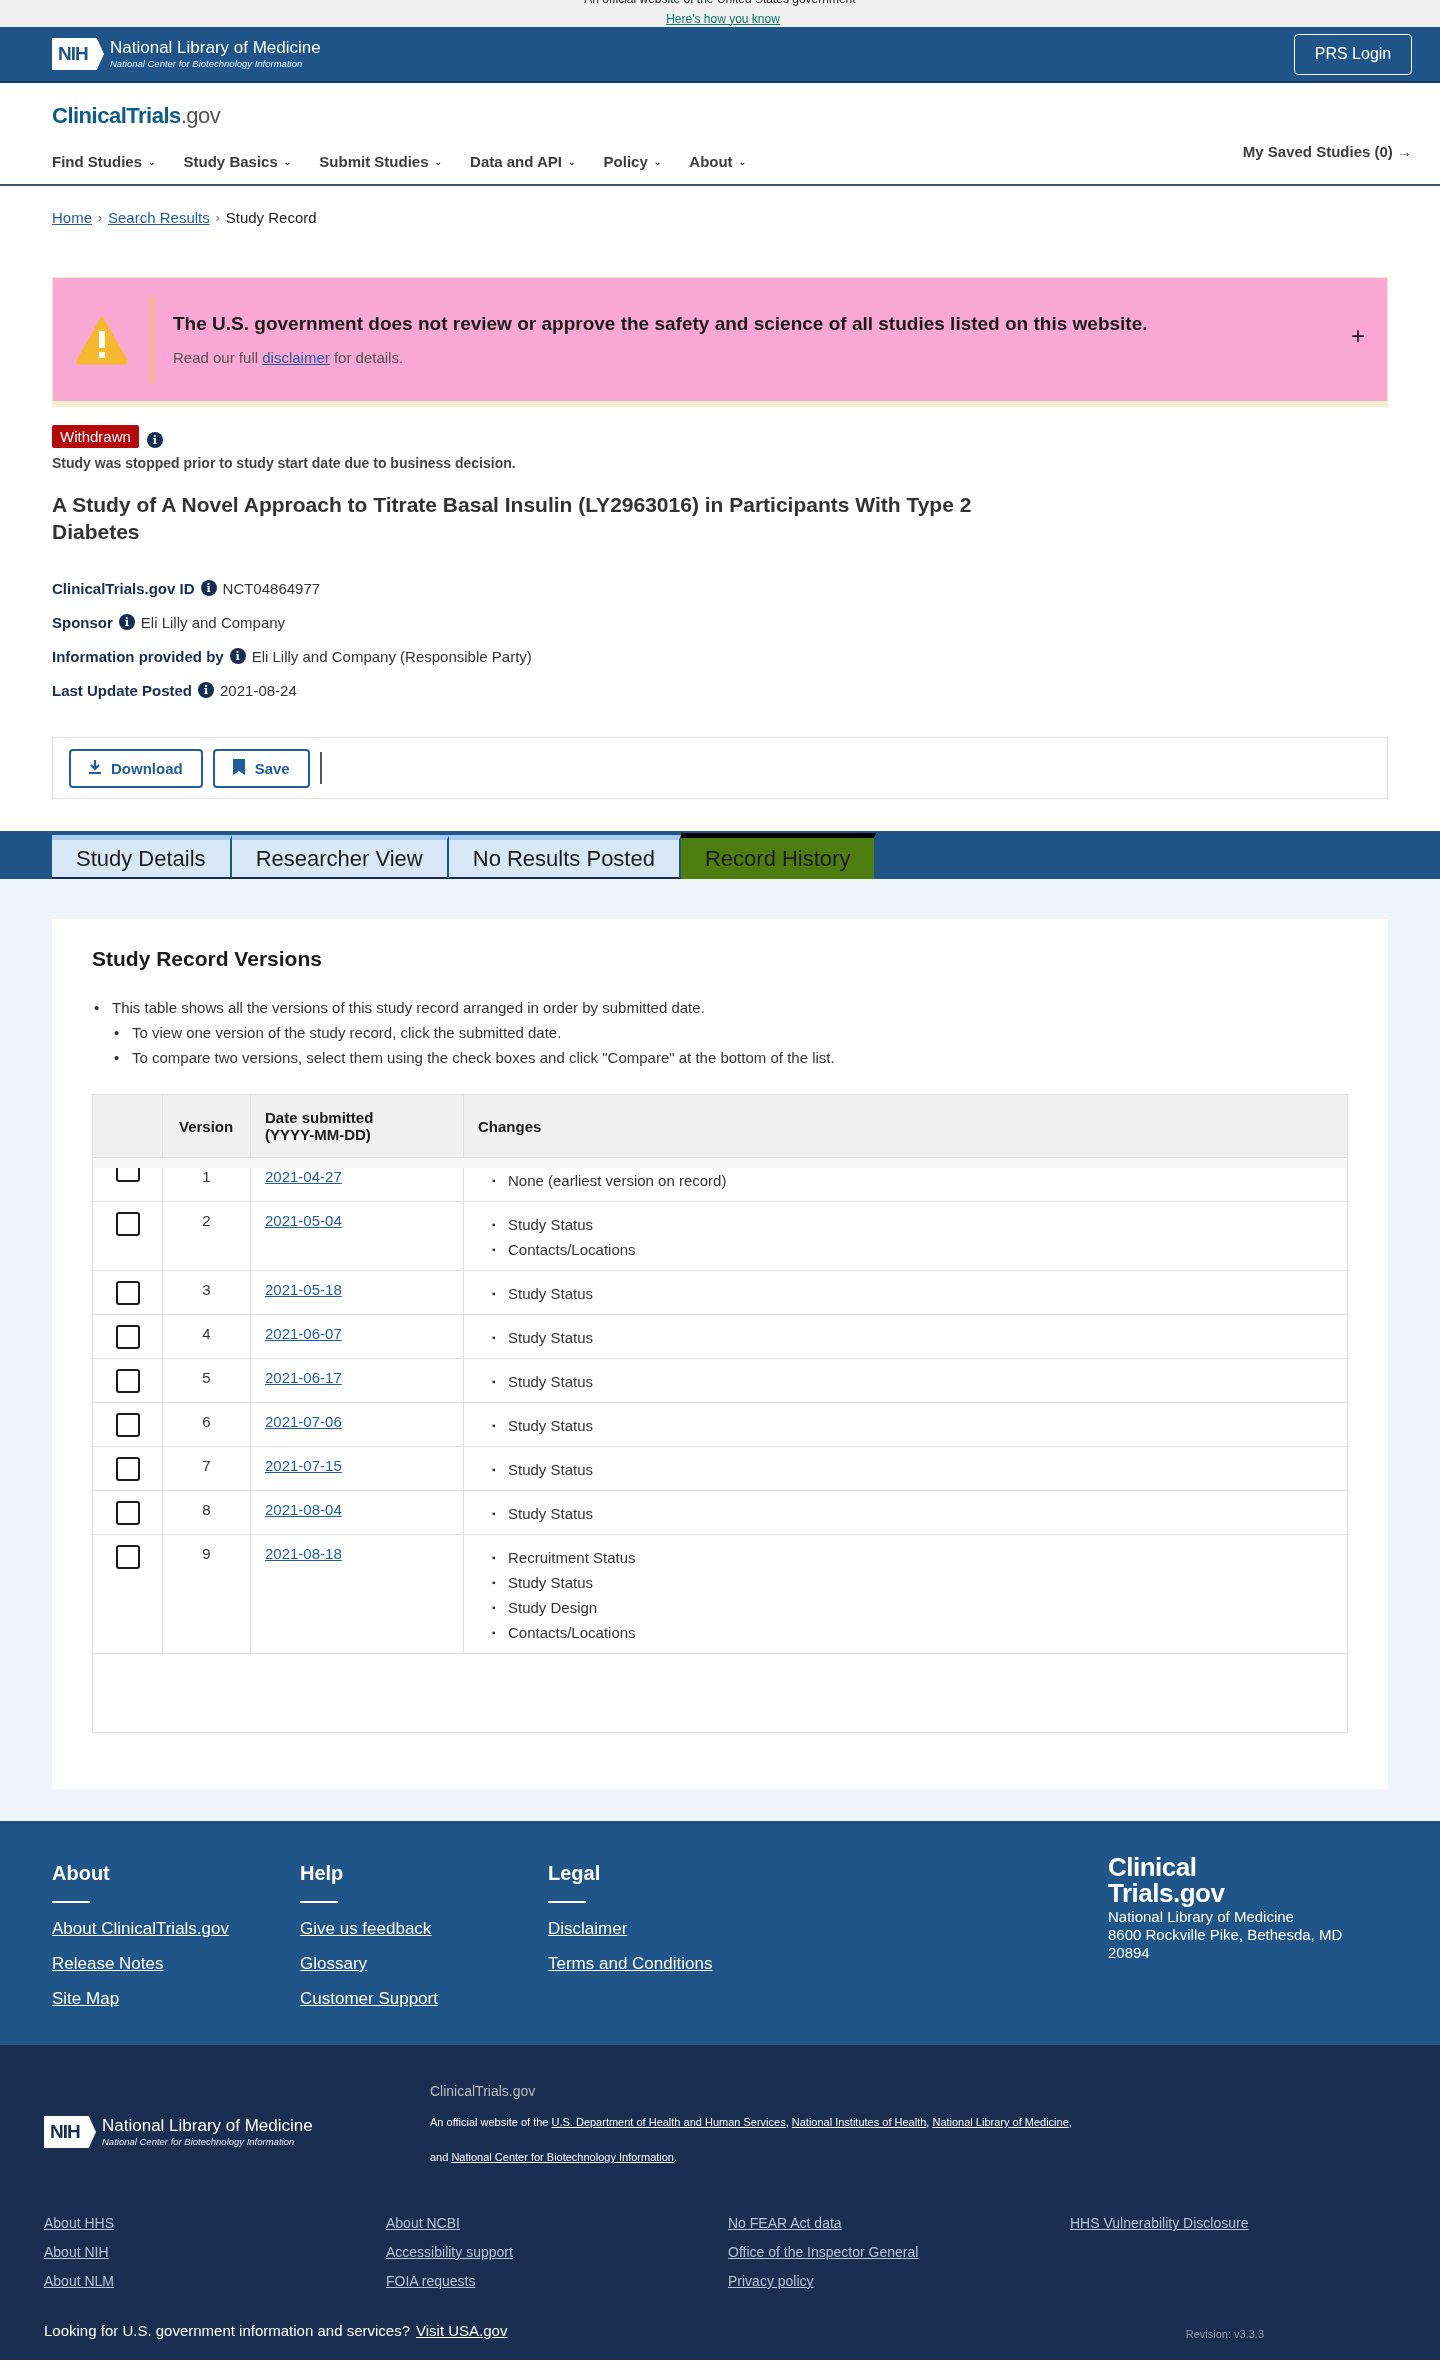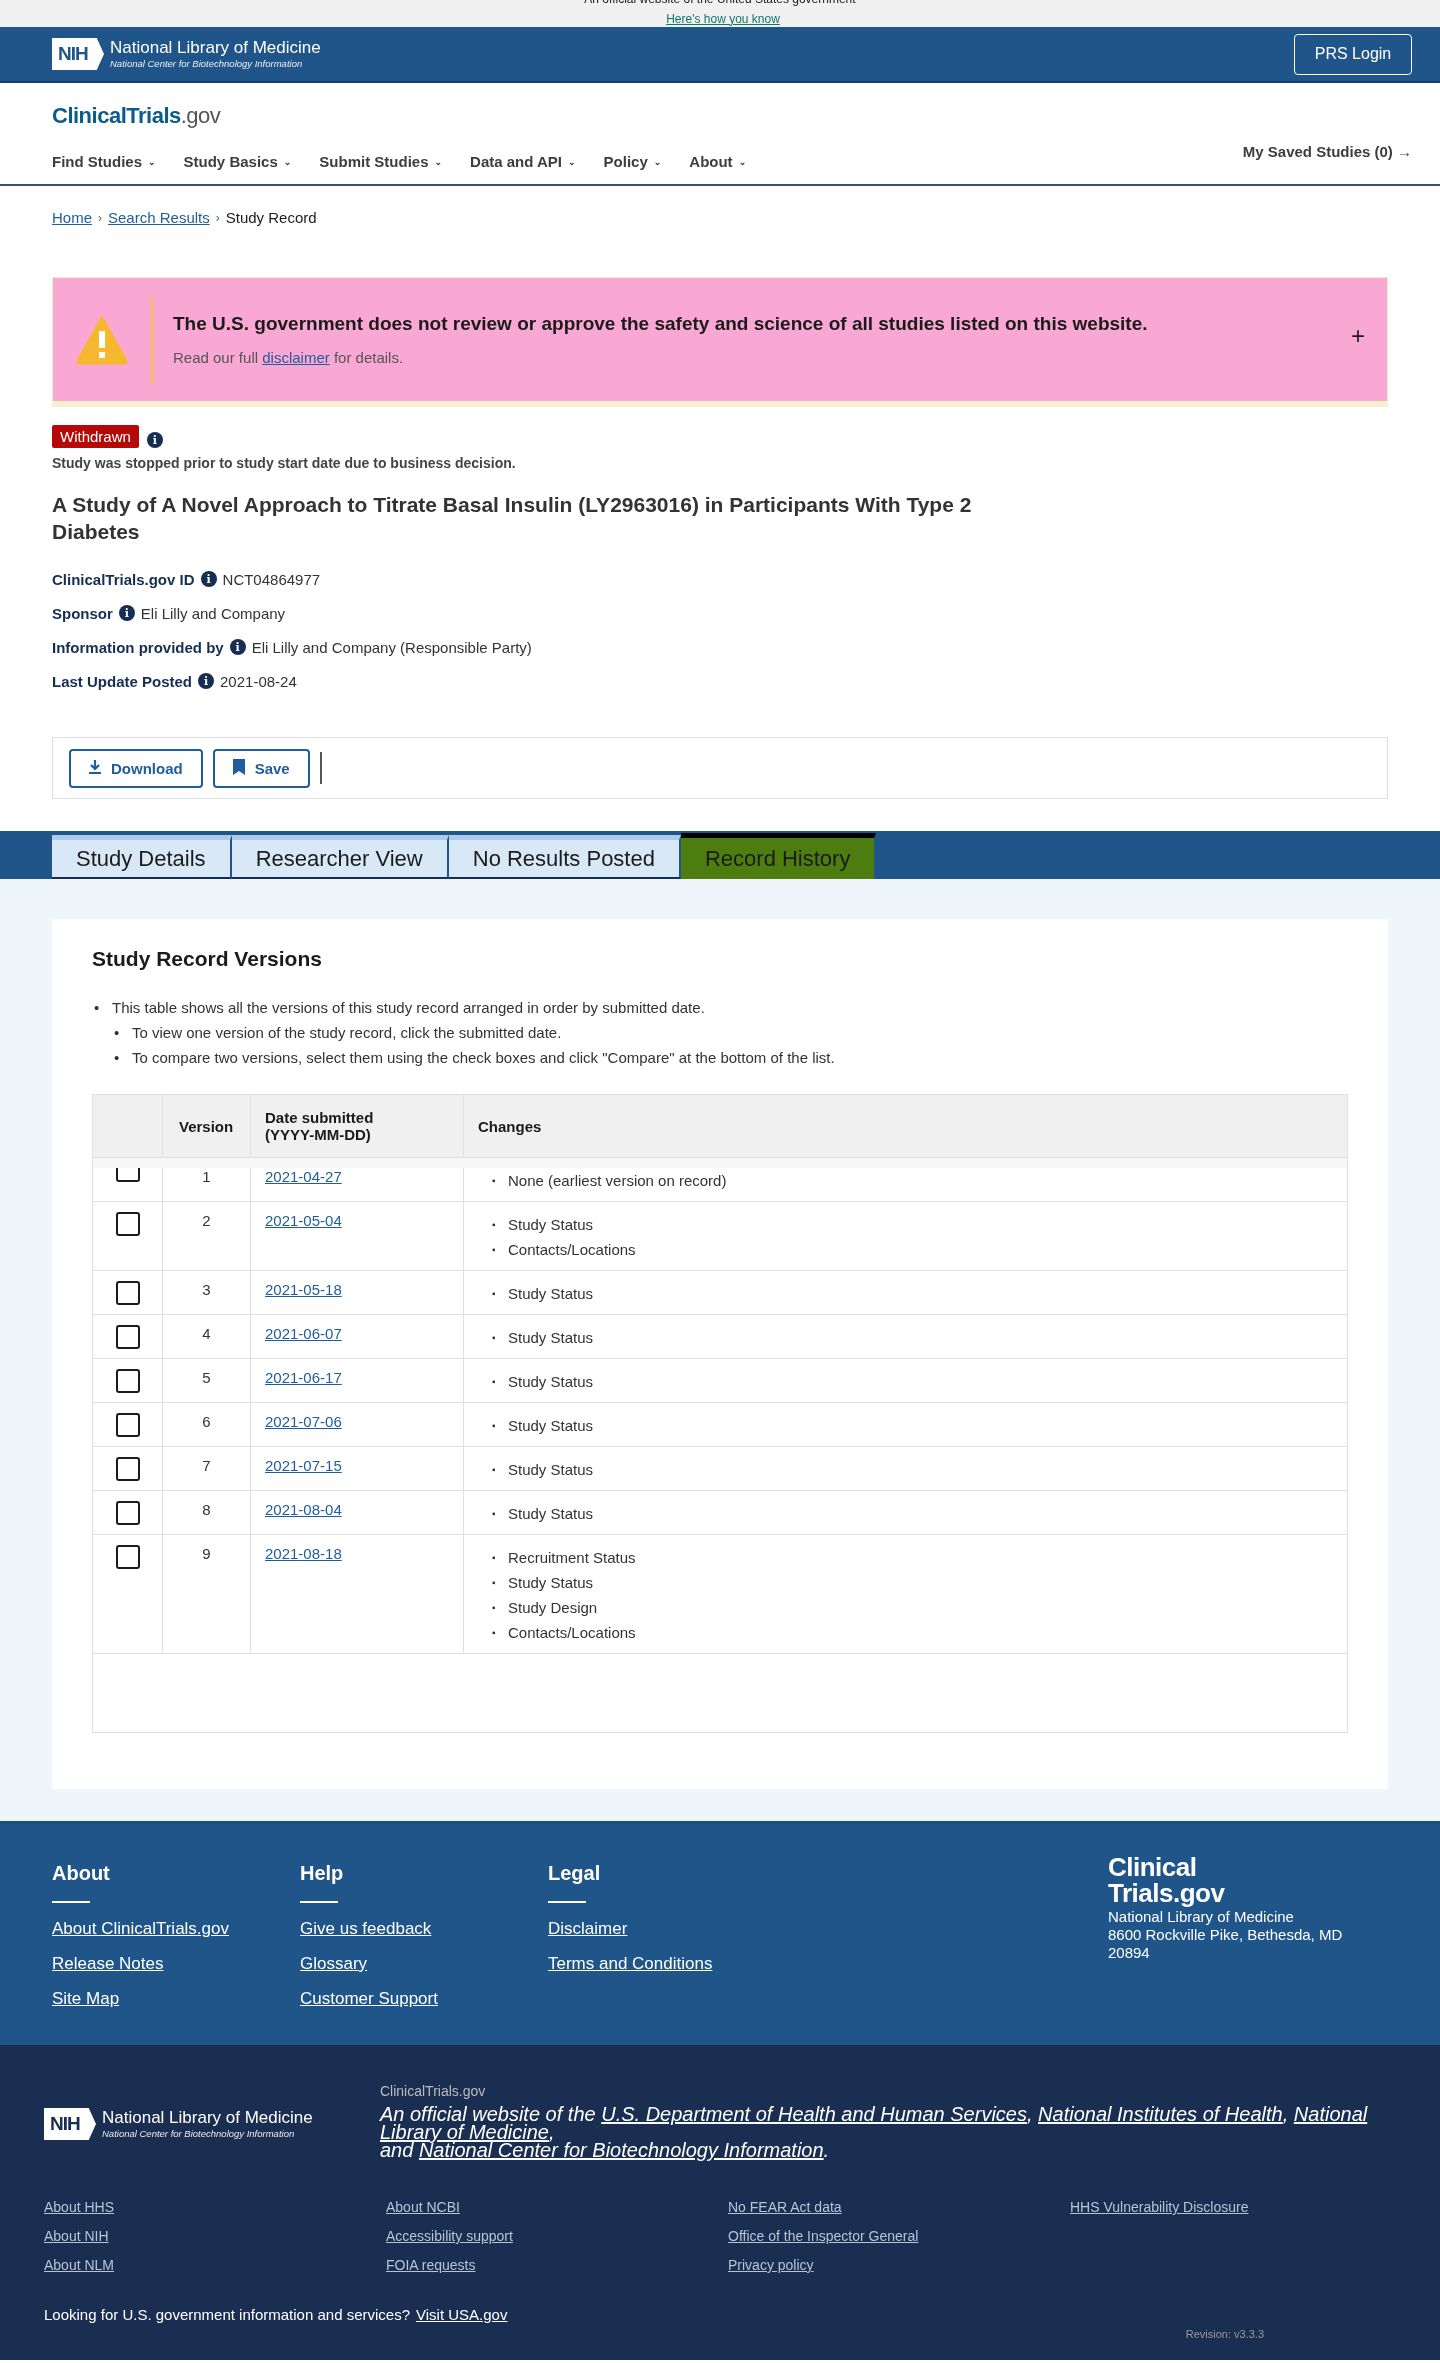--- a/index.html
+++ b/index.html
@@ -45,21 +45,21 @@
   .disc-sub { font-size: 15px; color: #555; }
   .disc-plus { position: absolute; right: 22px; top: 44px; font-size: 24px; color: #1b1b1b; }
 
   
   .status-row { margin: 18px 52px 0; display: flex; align-items: flex-end; gap: 8px; }
   .badge { background: #b50909; color: #fff; font-size: 15px; padding: 3px 8px; border-radius: 2px; }
   .info-icon { width: 16px; height: 16px; border-radius: 50%; background: #162e51; color: #fff; font-size: 11px; font-weight: bold; display: inline-flex; align-items: center; justify-content: center; font-family: "DejaVu Serif", serif; }
   .status-reason { margin: 7px 52px 0; font-size: 14px; color: #444; font-weight: bold; }
   .study-title { margin: 20px 52px 0; font-size: 21px; font-weight: bold; color: #333; width: 940px; line-height: 27px; }
   .meta { margin: 26px 52px 0; }
-  .meta-row { display: flex; gap: 6px; font-size: 15px; height: 34px; }
+  .meta-row { display: flex; align-items: center; gap: 6px; font-size: 15px; height: 34px; }
   .meta-label { color: #162e51; font-weight: bold; }
   .meta-val { color: #333; }
 
   .action-bar { margin: 30px 52px 0; border: 1px solid #e0e0e0; height: 62px; display: flex; align-items: center; padding-left: 16px; gap: 10px; }
   .act-btn { height: 39px; border: 2px solid #1f5d9c; border-radius: 4px; background: #fff; color: #1f5d9c; font-size: 15px; font-weight: bold; display: flex; align-items: center; gap: 10px; padding: 0 18px; font-family: "Liberation Sans", sans-serif; }
   .act-divider { width: 2px; height: 32px; background: #555; }
 
   
   .tabs-bar { margin-top: 32px; height: 48px; background: #20558a; display: flex; align-items: flex-end; padding-left: 52px; }
   .tab { height: 44px; background: #d9e8f6; border-top: 5px solid #a9cbeb; border-right: 2px solid #20558a; border-bottom: 2px solid #162e51; font-size: 22px; color: #1b1b1b; padding: 0 24px; display: flex; align-items: center; }
@@ -107,21 +107,21 @@
   .fcol a { display: block; color: #fff; font-size: 17px; margin-bottom: 15px; }
   .f-brand { position: absolute; left: 1108px; top: 30px; color: #fff; }
   .f-brand .b1 { font-size: 26px; font-weight: bold; line-height: 26px; letter-spacing: -0.5px; }
   .f-brand .b2 { font-size: 15px; line-height: 18px; margin-top: 2px; }
 
   .footer-bottom { background: #1a2e52; height: 315px; padding: 38px 44px; color: #fff; position: relative; }
   .fb-top { display: flex; }
   .fb-logo { display: flex; align-items: center; gap: 6px; width: 386px; margin-top: 6px; }
   .fb-logo .nih-box { color: #1a2e52; }
   .fb-official .ct { font-size: 14px; color: #bbb; margin-bottom: 6px; }
-  .fb-official p { font-size: 20px; line-height: 18px; color: #fff; font-style: italic; }
+  .fb-official p { font-size: 11px; line-height: 35px; color: #fff; }
   .fb-official a { color: #fff; }
   .fb-links { display: grid; grid-template-columns: 342px 342px 342px 342px; margin-top: 40px; row-gap: 10px; }
   .fb-links a { color: #b8c4d4; font-size: 14px; height: 19px; }
   .fb-usa { margin-top: 30px; font-size: 15px; color: #fff; }
   .fb-usa a { color: #fff; margin-left: 6px; }
   .fb-rev { position: absolute; right: 176px; bottom: 20px; font-size: 11px; color: #999; }
 </style>
 </head>
 <body>
 

